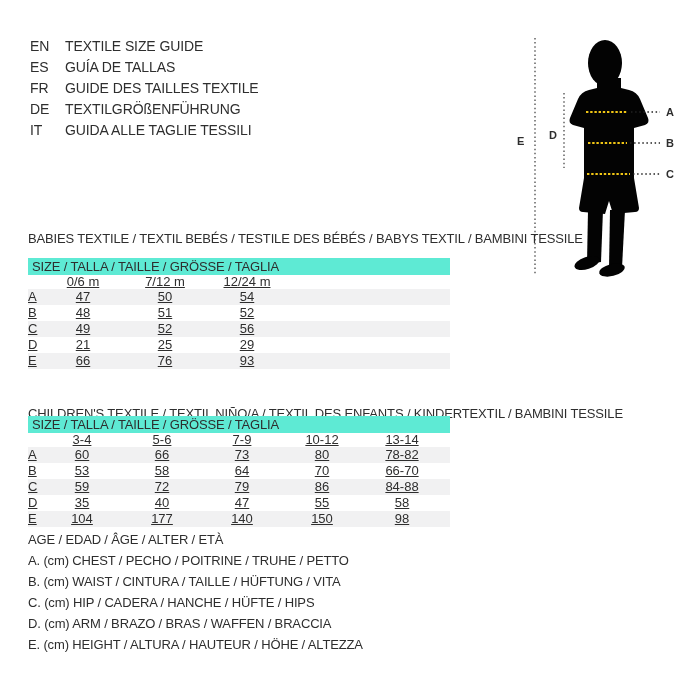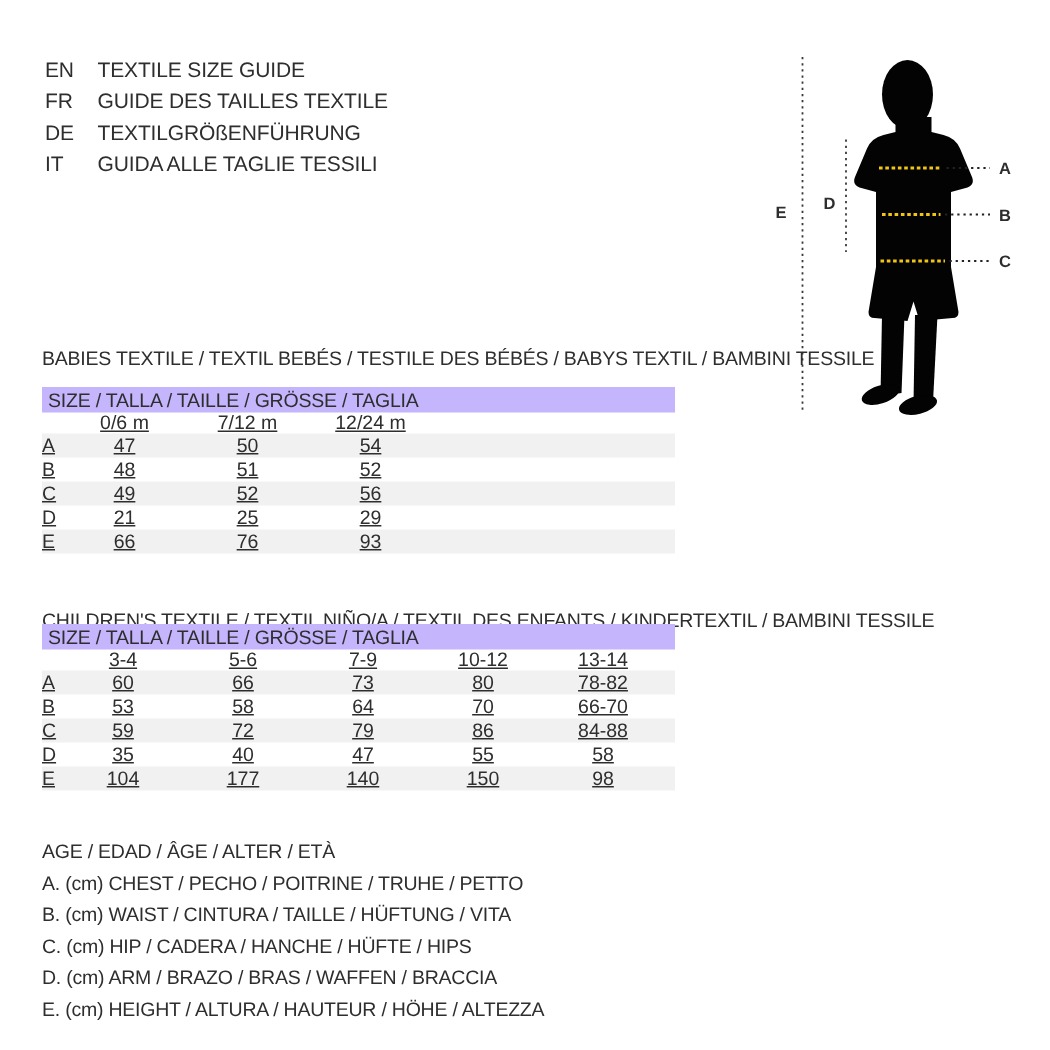--- a/index.html
+++ b/index.html
@@ -8,47 +8,51 @@
     font-family:"Liberation Sans",sans-serif;color:#2e2e2e;
   }
   
   .lang-list{position:absolute;left:30px;top:36px;}
   .lang-row{display:flex;line-height:21px;font-size:14px;letter-spacing:-0.1px;}
   .lang-code{width:35px;flex:0 0 35px;}
   
   .section-title{position:absolute;left:28px;font-size:13px;letter-spacing:-0.15px;white-space:nowrap;}
   
   .table{position:absolute;left:28px;width:422px;}
-  .size-bar{height:17px;line-height:17px;background:#c4b5fd;padding-left:4px;font-size:13px;letter-spacing:-0.15px;}
+  .size-bar{height:17px;line-height:17px;background:#5eead4;padding-left:4px;font-size:13px;letter-spacing:-0.15px;}
   .thead,.trow{display:grid;align-items:center;font-size:13px;text-decoration:underline;}
   .grid-b{grid-template-columns:14px 82px 82px 82px;}
   .grid-c{grid-template-columns:14px 80px 80px 80px 80px 80px;}
   .thead{height:14px;line-height:14px;}
   .trow{height:16px;line-height:16px;}
   .trow.striped{background:#f1f1f2;}
   .thead span,.trow span{text-align:center;}
   .thead .rlabel,.trow .rlabel{text-align:left;}
   
-  .legend{position:absolute;left:28px;top:557px;font-size:13px;line-height:21px;letter-spacing:-0.15px;}
+  .legend{position:absolute;left:28px;top:529px;font-size:13px;line-height:21px;letter-spacing:-0.15px;}
   
   .figure{position:absolute;left:500px;top:22px;width:200px;height:260px;}
   .dot-line{stroke:#3a3a3a;stroke-width:1.2;stroke-dasharray:1.5,2.6;fill:none;}
   .measure{stroke:#f0c514;stroke-width:2;stroke-dasharray:2.4,1.8;fill:none;}
   .leader{stroke:#222;stroke-width:1.4;stroke-dasharray:1.5,2.6;fill:none;}
   .fig-label{font-family:"Liberation Sans",sans-serif;font-size:11px;font-weight:bold;fill:#2e2e2e;}
 </style>
 </head>
 <body>
 
 <div class="canvas">
 
   <div class="lang-list">
     <div class="lang-row">
       <span class="lang-code">EN</span>
       <span class="lang-title">TEXTILE SIZE GUIDE</span>
+    </div>
+    <div class="lang-row">
+      <span class="lang-code">ES</span>
+      <span class="lang-title">GUÍA DE TALLAS</span>
     </div>
     <div class="lang-row">
       <span class="lang-code">FR</span>
       <span class="lang-title">GUIDE DES TAILLES TEXTILE</span>
     </div>
     <div class="lang-row">
       <span class="lang-code">DE</span>
       <span class="lang-title">TEXTILGRÖßENFÜHRUNG</span>
     </div>
     <div class="lang-row">

